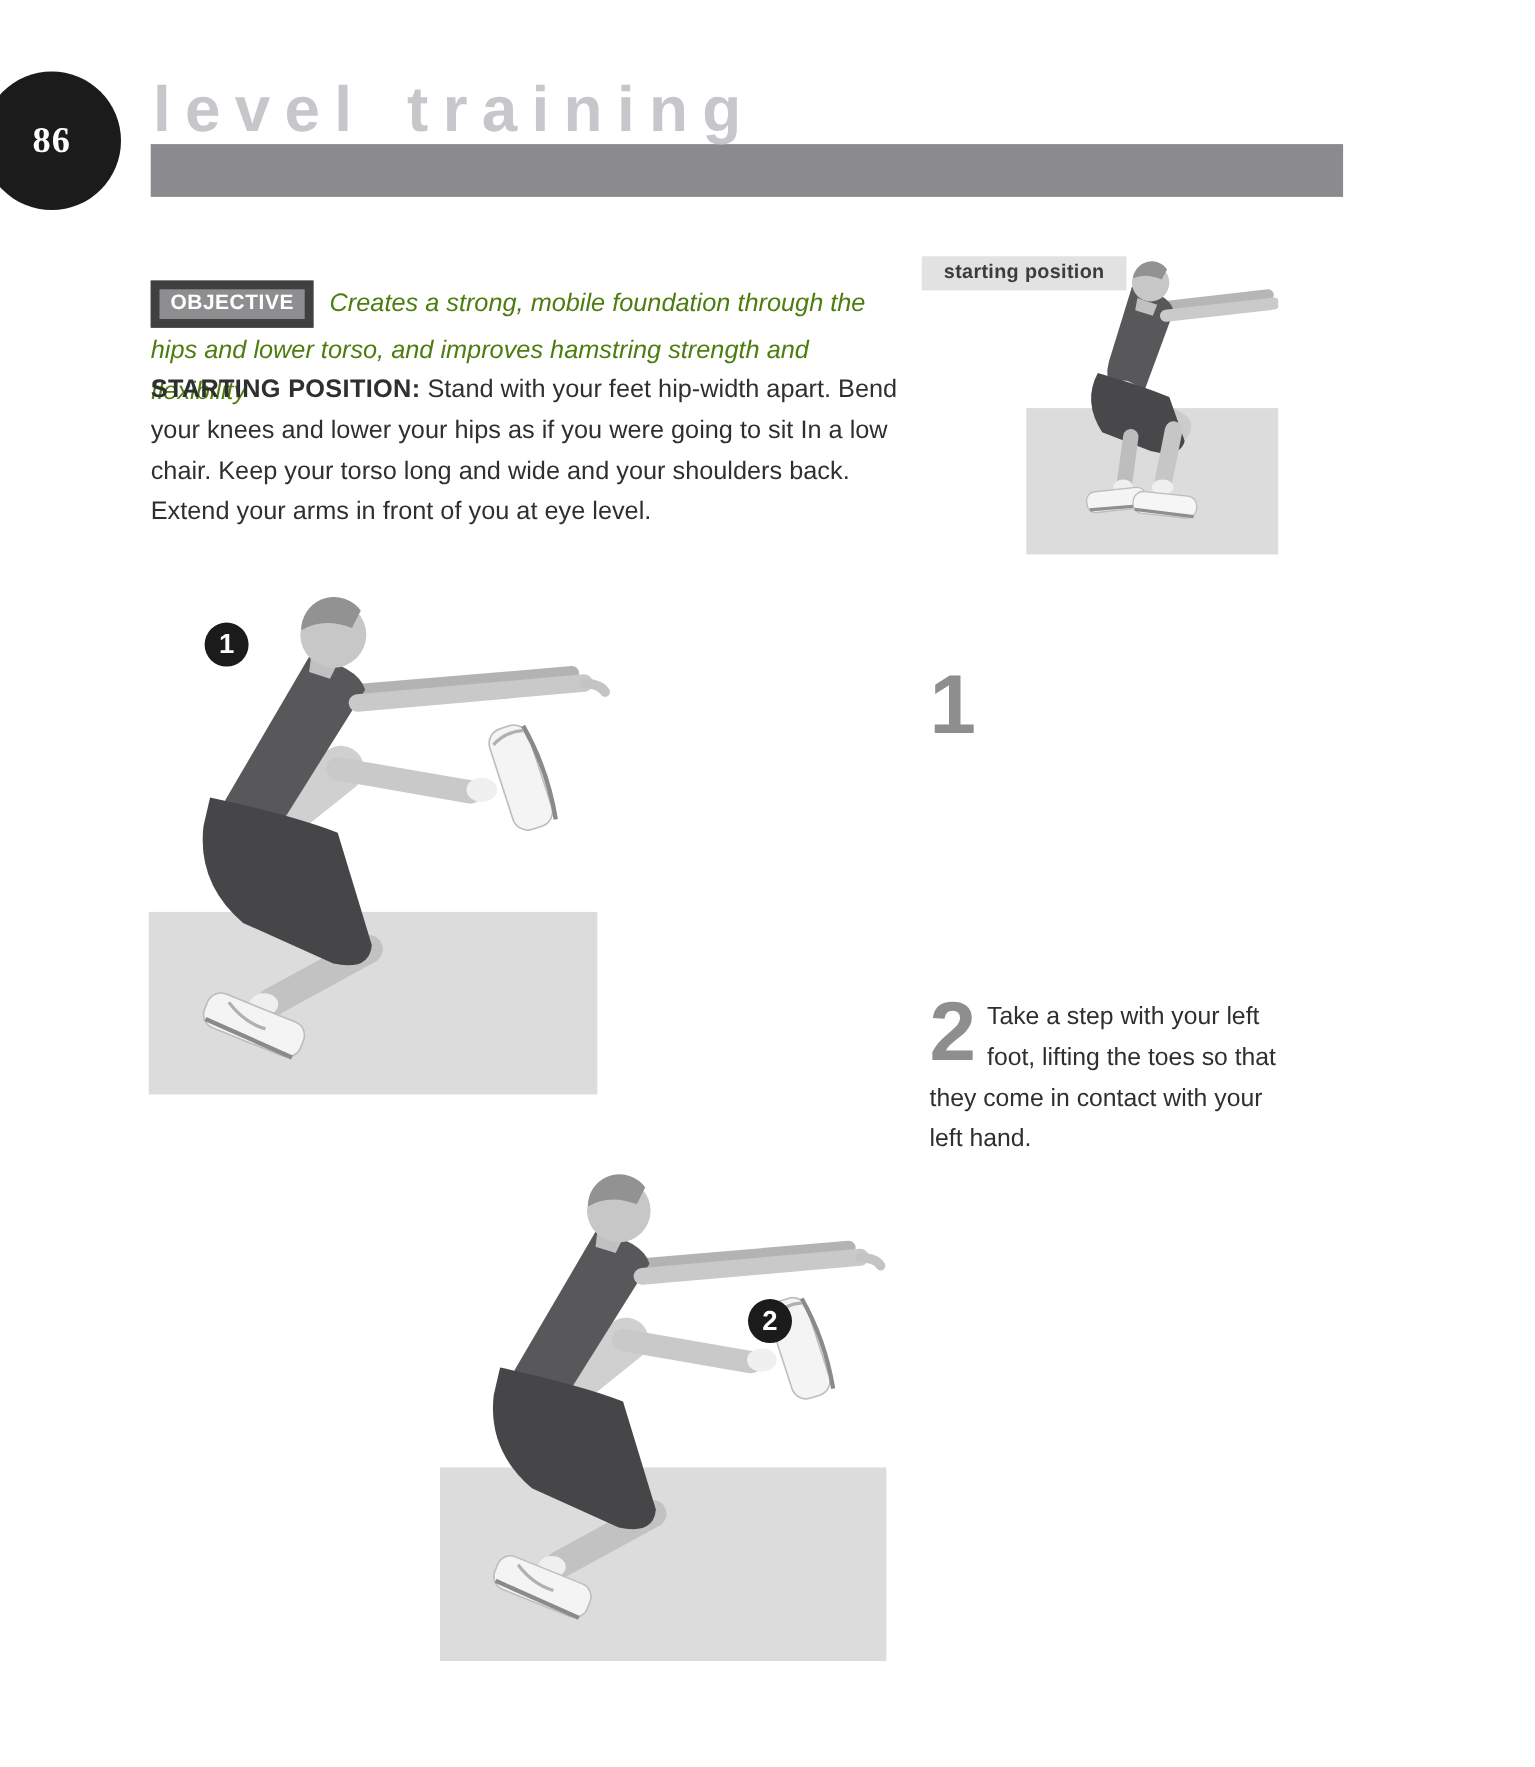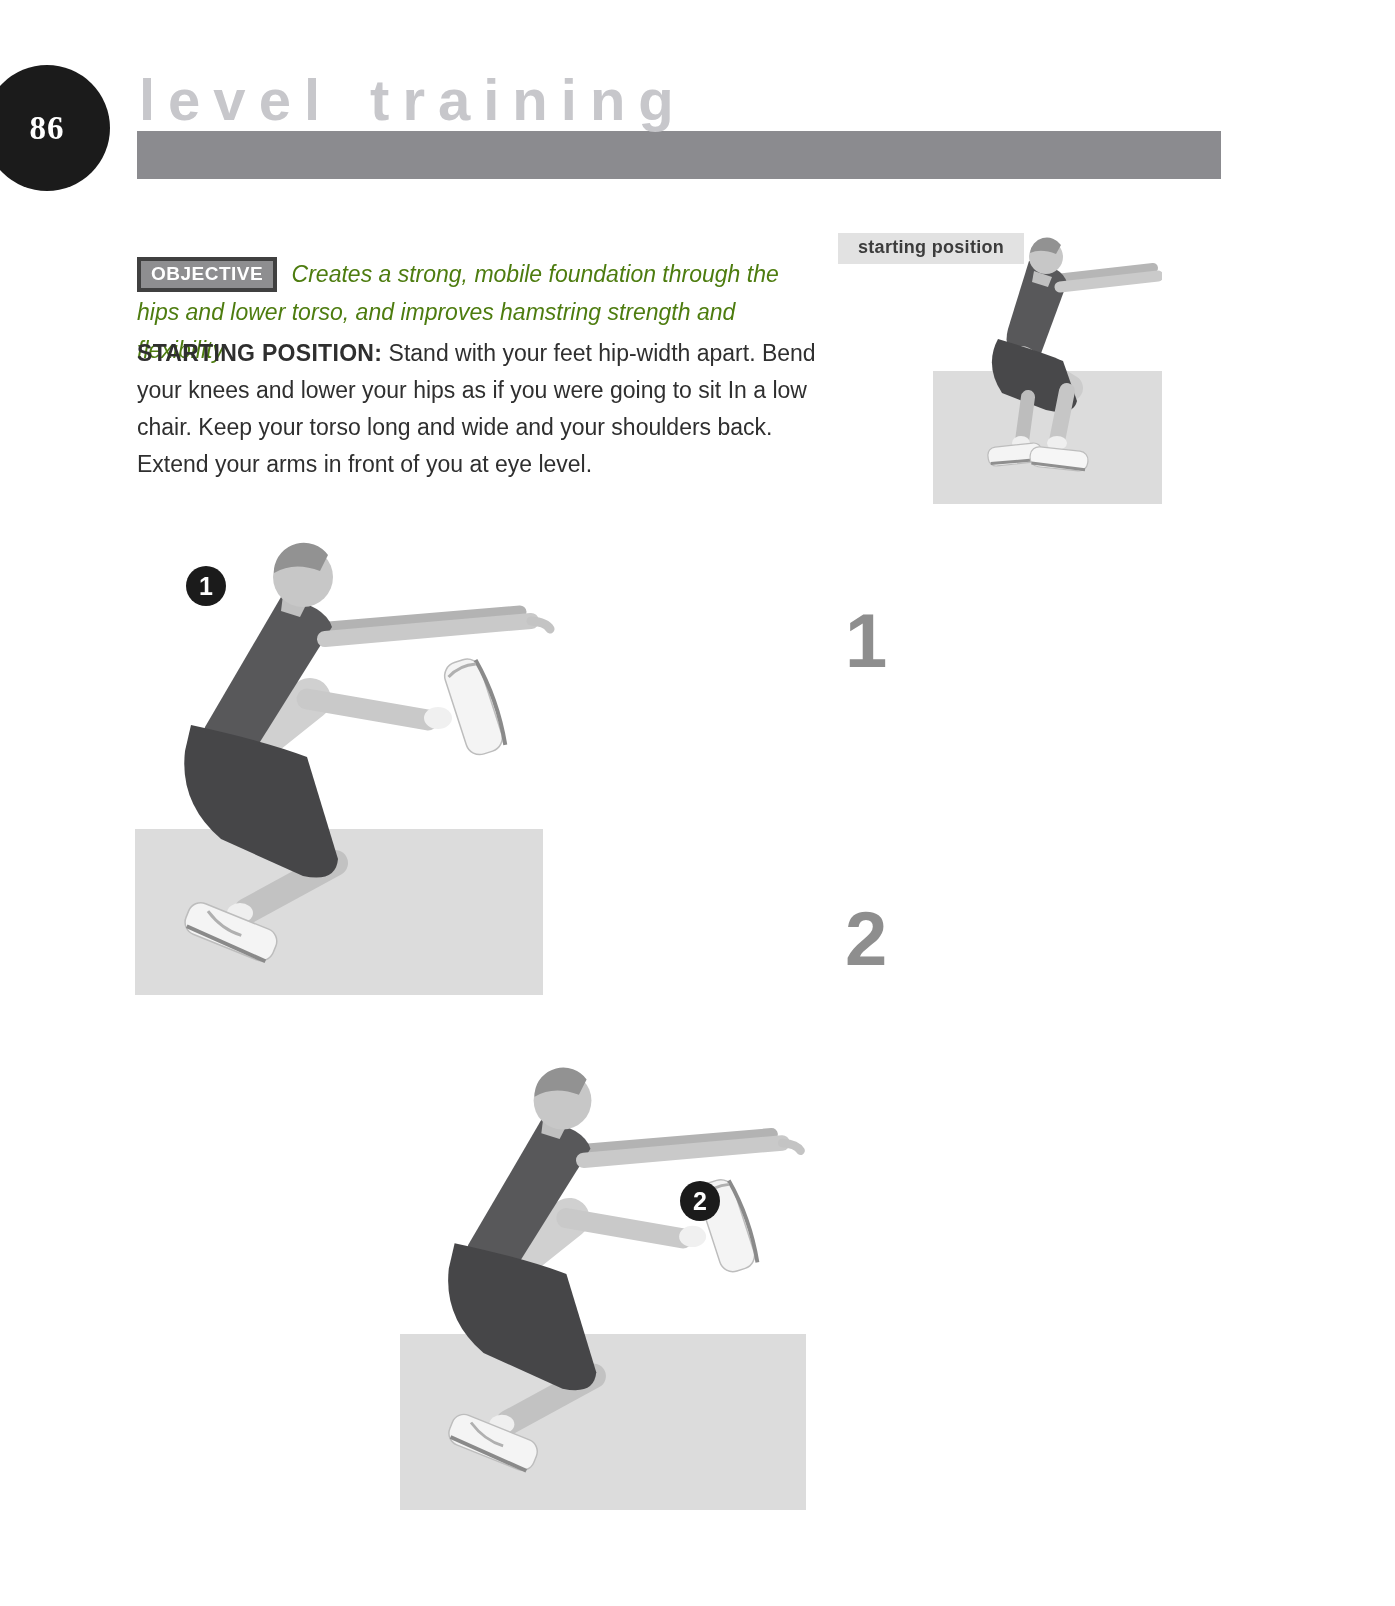--- a/index.html
+++ b/index.html
@@ -35,21 +35,21 @@
   }
 
   
   .objective-para{
     position:absolute;left:137px;top:213px;width:690px;
     font-size:23px;line-height:38px;
   }
   .objective-badge{
     display:inline-block;background:#8e8e90;color:#ffffff;font-weight:bold;
     font-size:19px;line-height:22px;padding:2px 10px 3px;letter-spacing:.5px;
-    border:4px solid #404040;margin-right:8px;vertical-align:2px;
+    border:8px solid #404040;margin-right:8px;vertical-align:2px;
   }
   .objective-text{font-style:italic;color:#4d7c0f;}
   .starting-para{
     position:absolute;left:137px;top:293px;width:692px;
     font-size:23px;line-height:37px;color:#2f2f2f;
   }
   .starting-para strong{letter-spacing:.3px;}
 
   
   .sp-label{
@@ -183,15 +183,16 @@
     </svg>
     <div class="photo-badge">2</div>
   </div>
 
   <div class="step step-1">
     <span class="step-num">1</span>
   </div>
 
   <div class="step step-2">
     <span class="step-num">2</span>
+    <span class="step-text">Take a step with your left foot, lifting the toes so that they come in contact with your left hand.</span>
   </div>
 
 </div>
 
 </body></html>

